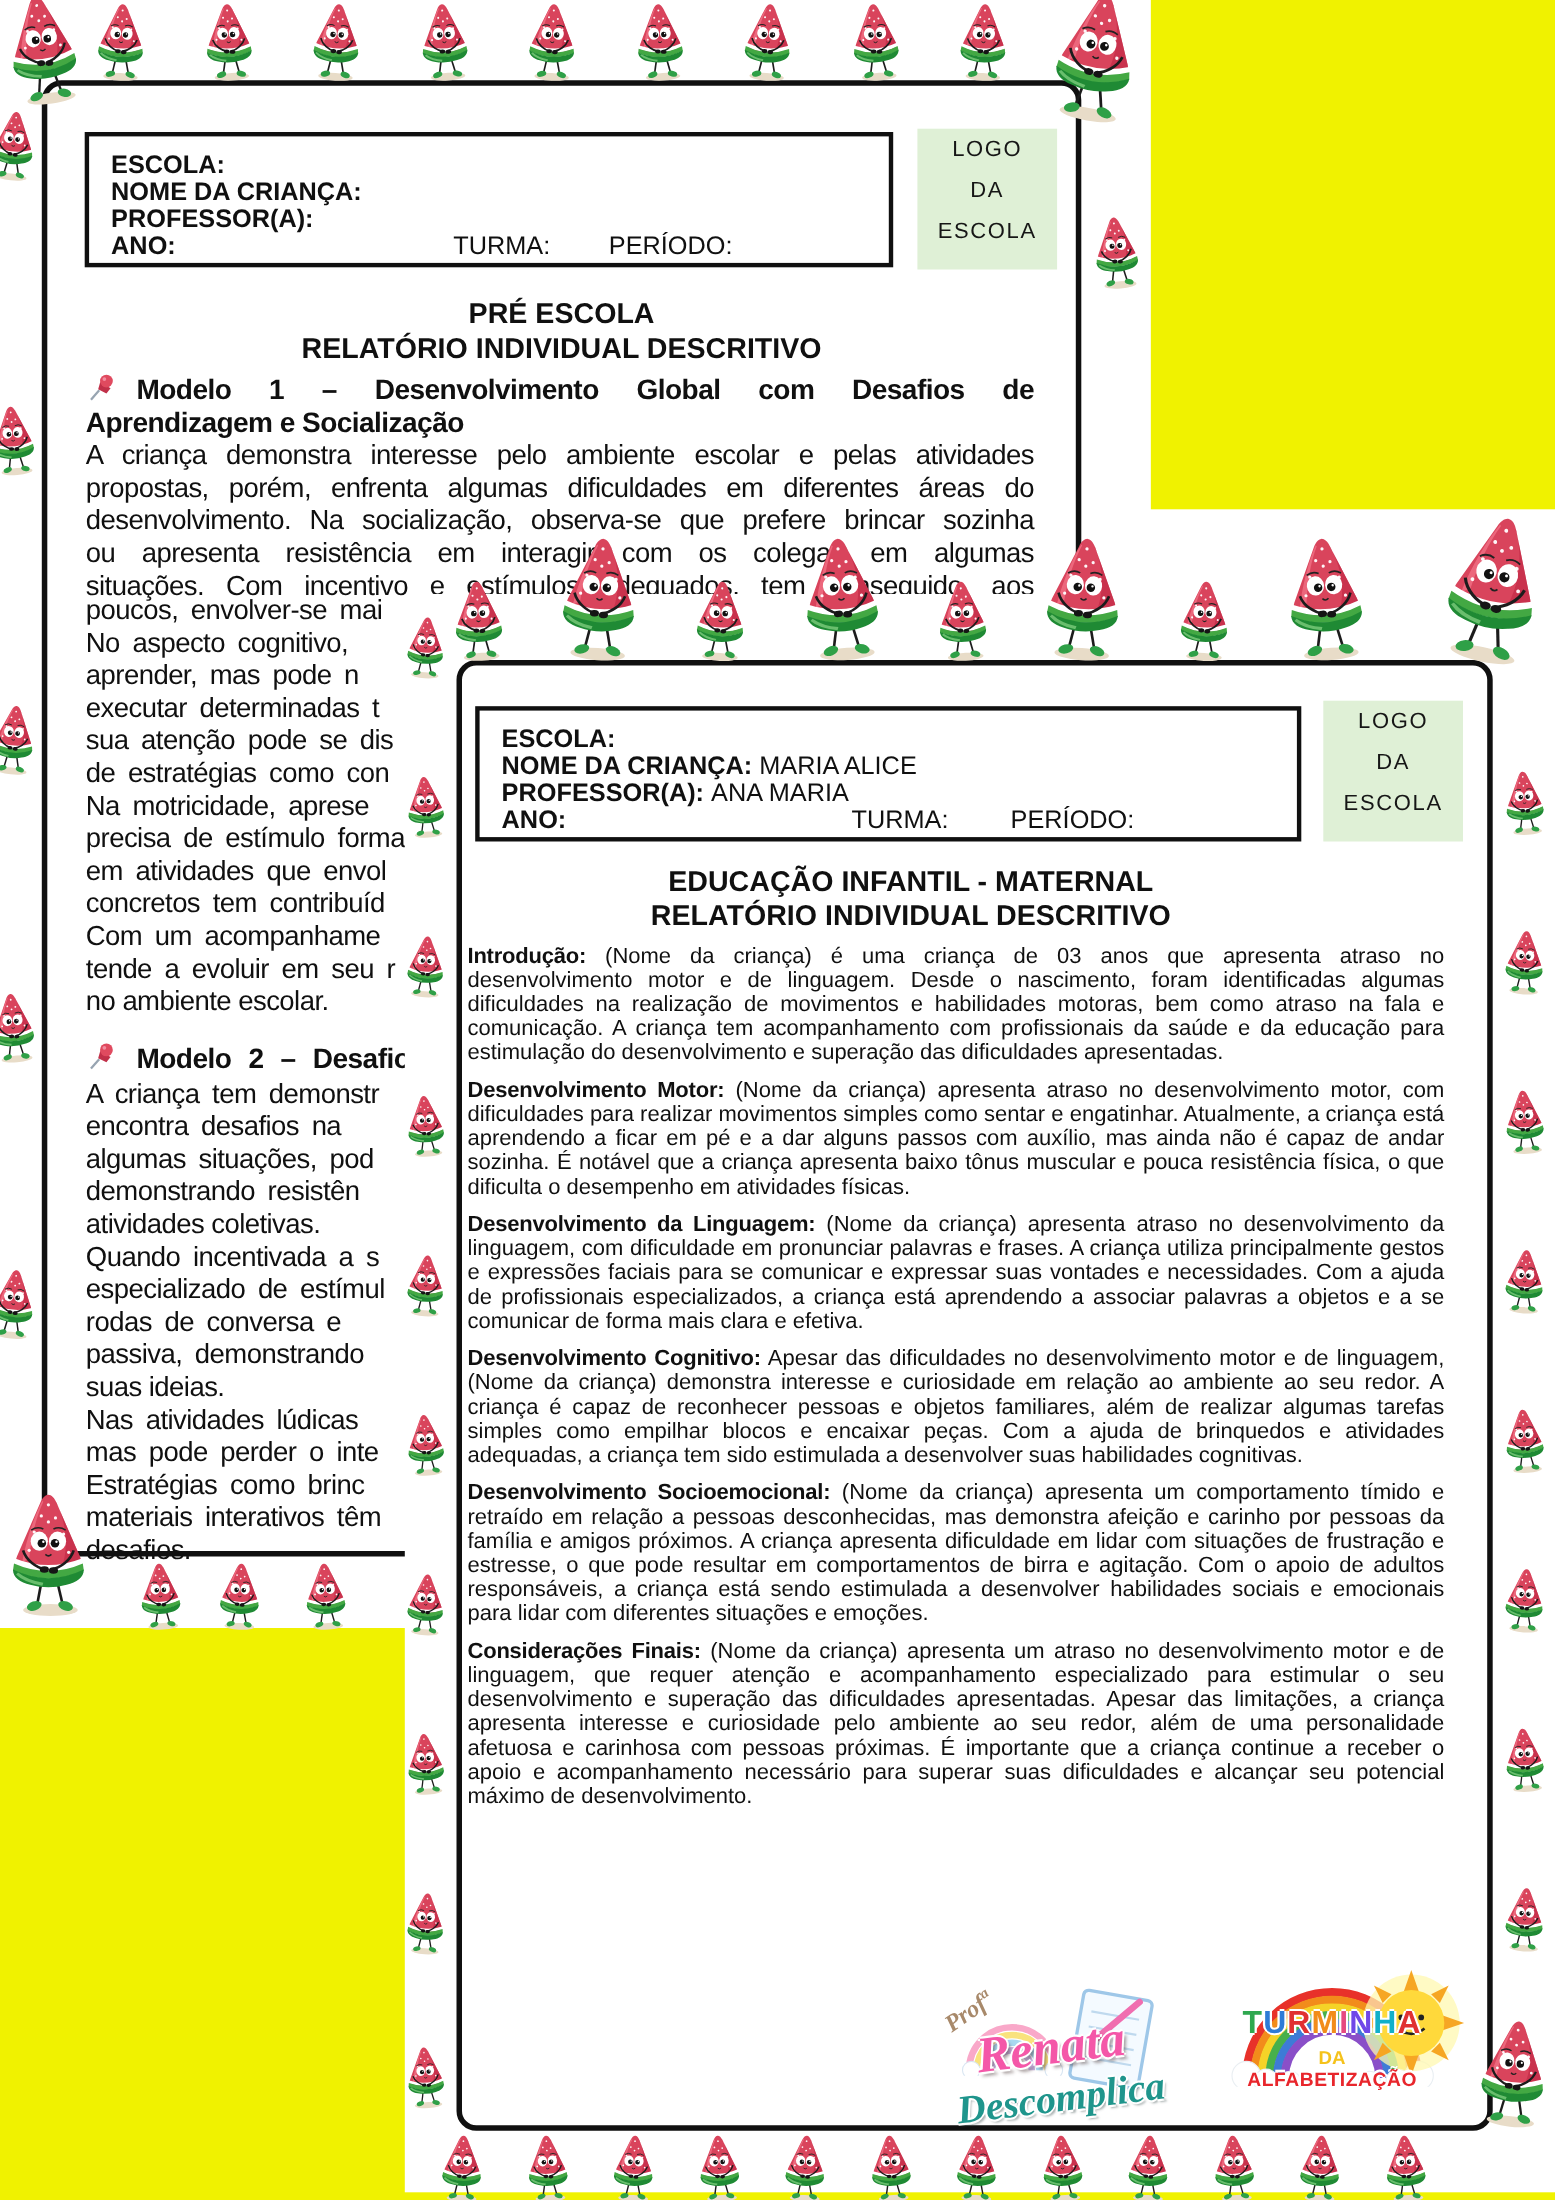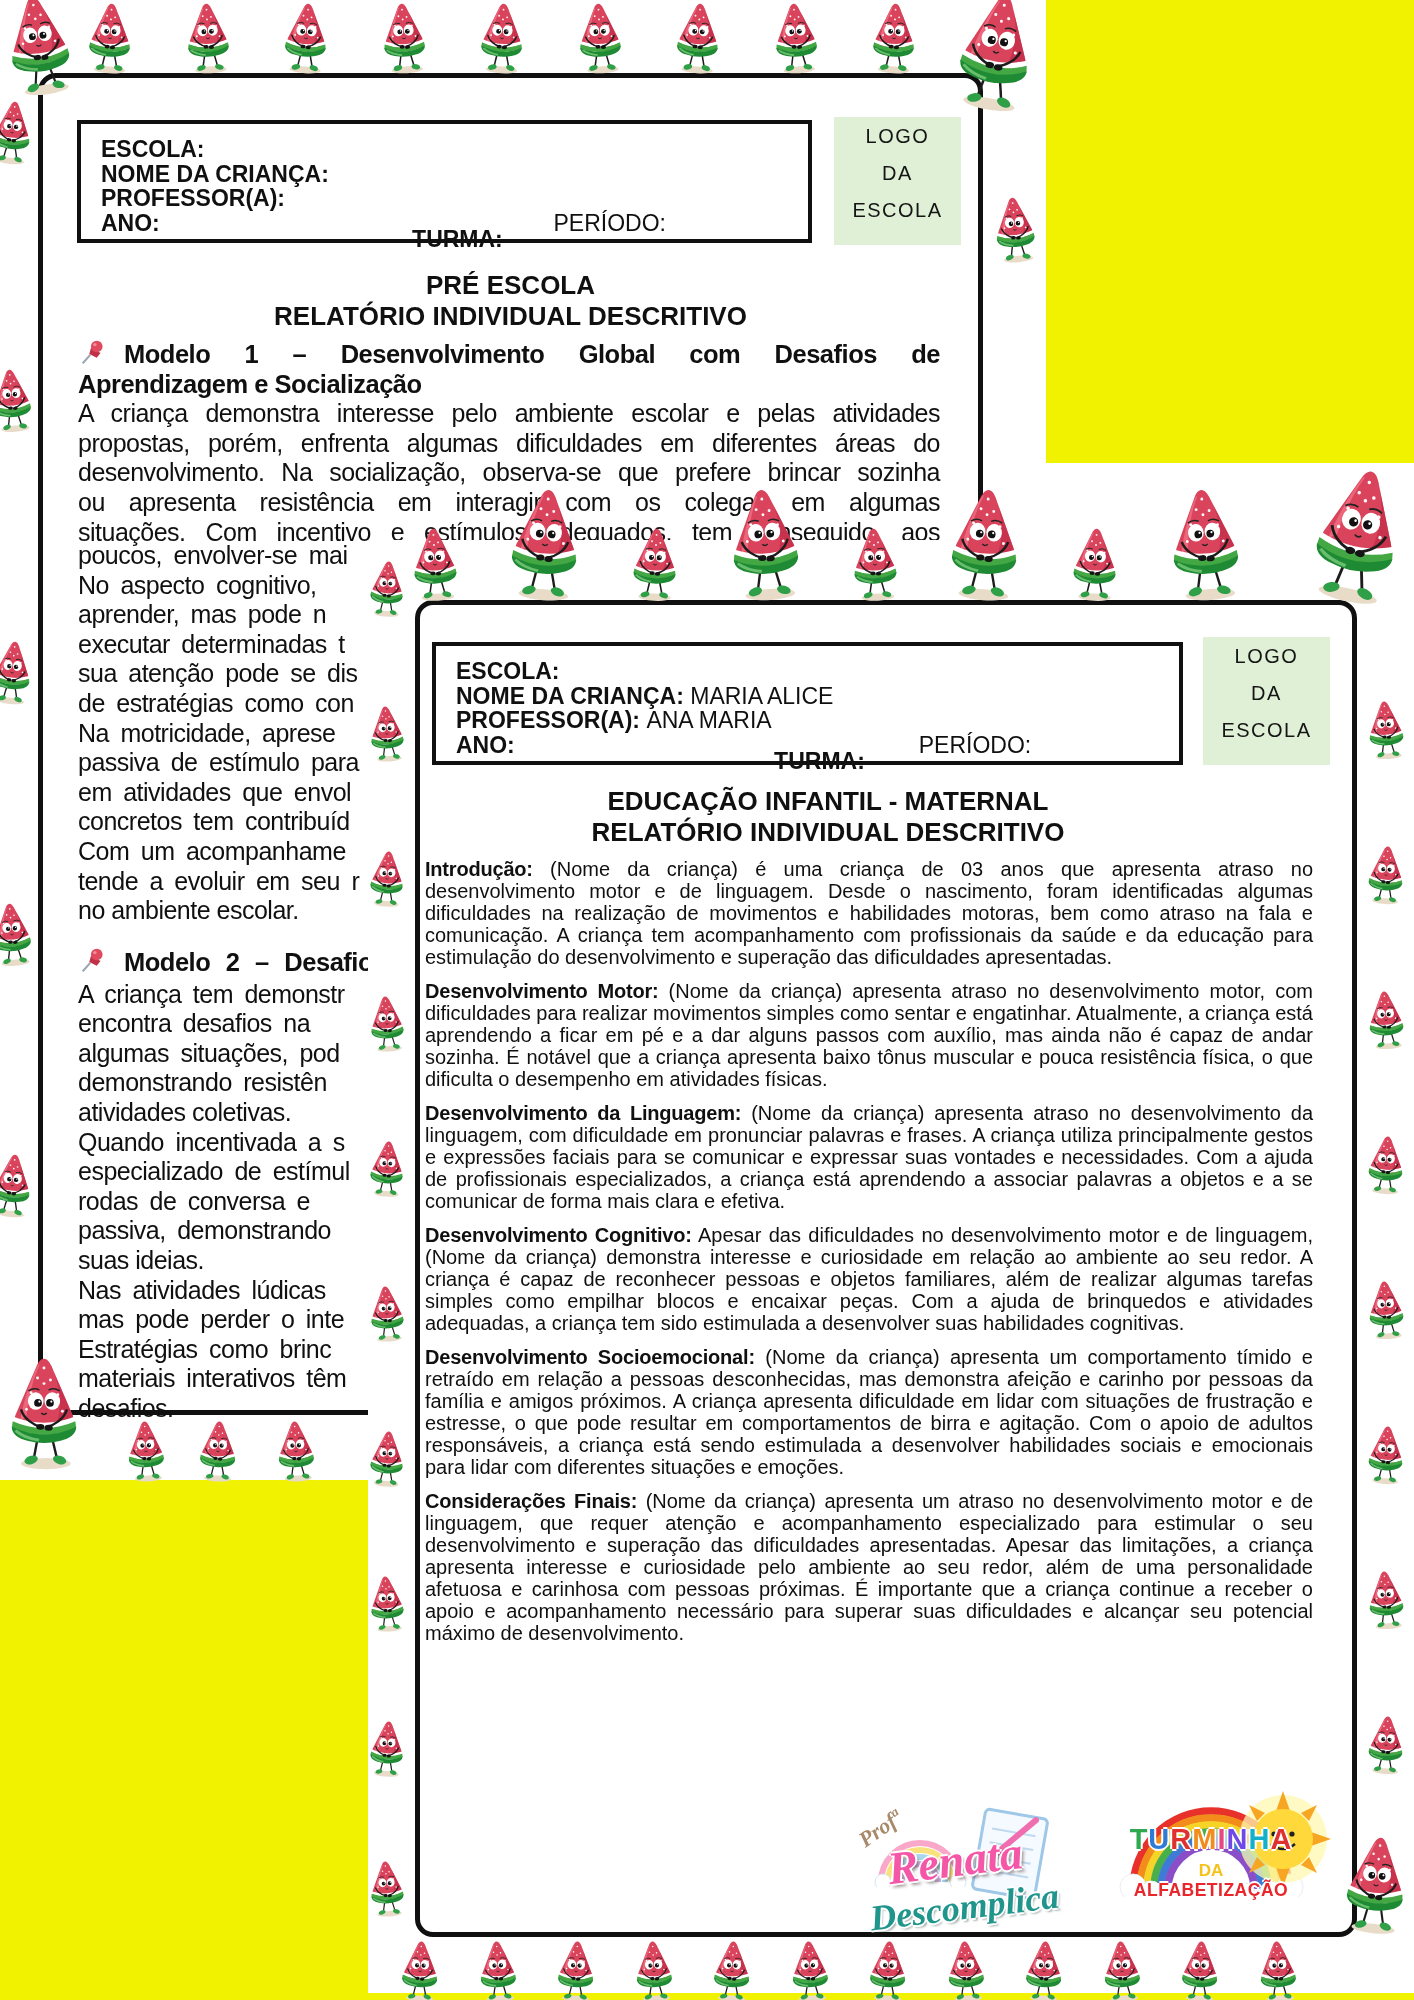--- a/index.html
+++ b/index.html
@@ -15,21 +15,21 @@
   #page1{left:0;top:0;width:1046px;height:1480px;z-index:2;}
   #page2{left:368px;top:540px;width:1046px;height:1453px;z-index:3;overflow:visible;}
   .frame{position:absolute;border:5px solid #101010;border-radius:18px;background:transparent;}
   #page1 .frame{left:38px;top:73px;width:945px;height:1342px;}
   #page2 .frame{left:47px;top:60px;width:942px;height:1337px;}
   .hdr-box{position:absolute;border:4px solid #101010;background:#fff;padding:13px 0 0 20px;}
   #page1 .hdr-box{left:77px;top:120px;width:735px;height:123px;}
   #page2 .hdr-box{left:64px;top:102px;width:751px;height:123px;}
   .hdr-row{font-weight:bold;font-size:23px;line-height:24.5px;position:relative;}
   .hdr-val{font-weight:normal;}
-  .turma{position:absolute;left:44%;font-weight:bold;margin-top:16px;}
+  .turma{position:absolute;left:44%;font-weight:normal;}
   .periodo{position:absolute;left:64%;font-weight:normal;}
   .logo-box{position:absolute;background:#DFF0D6;text-align:center;font-size:20px;
     letter-spacing:1.5px;line-height:37px;padding-top:1px;color:#161616;}
   #page1 .logo-box{left:834px;top:117px;width:127px;height:128px;}
   #page2 .logo-box{left:835px;top:97px;width:127px;height:128px;}
   .doc-title{position:absolute;text-align:center;font-weight:bold;font-size:26px;line-height:30.5px;}
   #page1 .doc-title{left:38px;top:270px;width:945px;}
   #page2 .doc-title{left:47px;top:246px;width:826px;}
   .p1-text{font-size:25px;line-height:29.6px;letter-spacing:-0.5px;}
   #p1-body{position:absolute;left:78px;top:338px;width:862px;}
@@ -167,21 +167,21 @@
   </div>
 
   <div id="p1-col" class="p1-text">
     <div class="frag">poucos, envolver-se mai</div>
     <div class="frag">No aspecto cognitivo,</div>
     <div class="frag">aprender, mas pode n</div>
     <div class="frag">executar determinadas t</div>
     <div class="frag">sua atenção pode se dis</div>
     <div class="frag">de estratégias como con</div>
     <div class="frag">Na motricidade, aprese</div>
-    <div class="frag">passiva de estímulo para</div>
+    <div class="frag">precisa de estímulo forma</div>
     <div class="frag">em atividades que envol</div>
     <div class="frag">concretos tem contribuíd</div>
     <div class="frag">Com um acompanhame</div>
     <div class="frag">tende a evoluir em seu r</div>
     <div>no ambiente escolar.</div>
   </div>
 
   <div id="p1-m2" class="p1-text">
     <div class="m-head">
       <svg class="pin">

